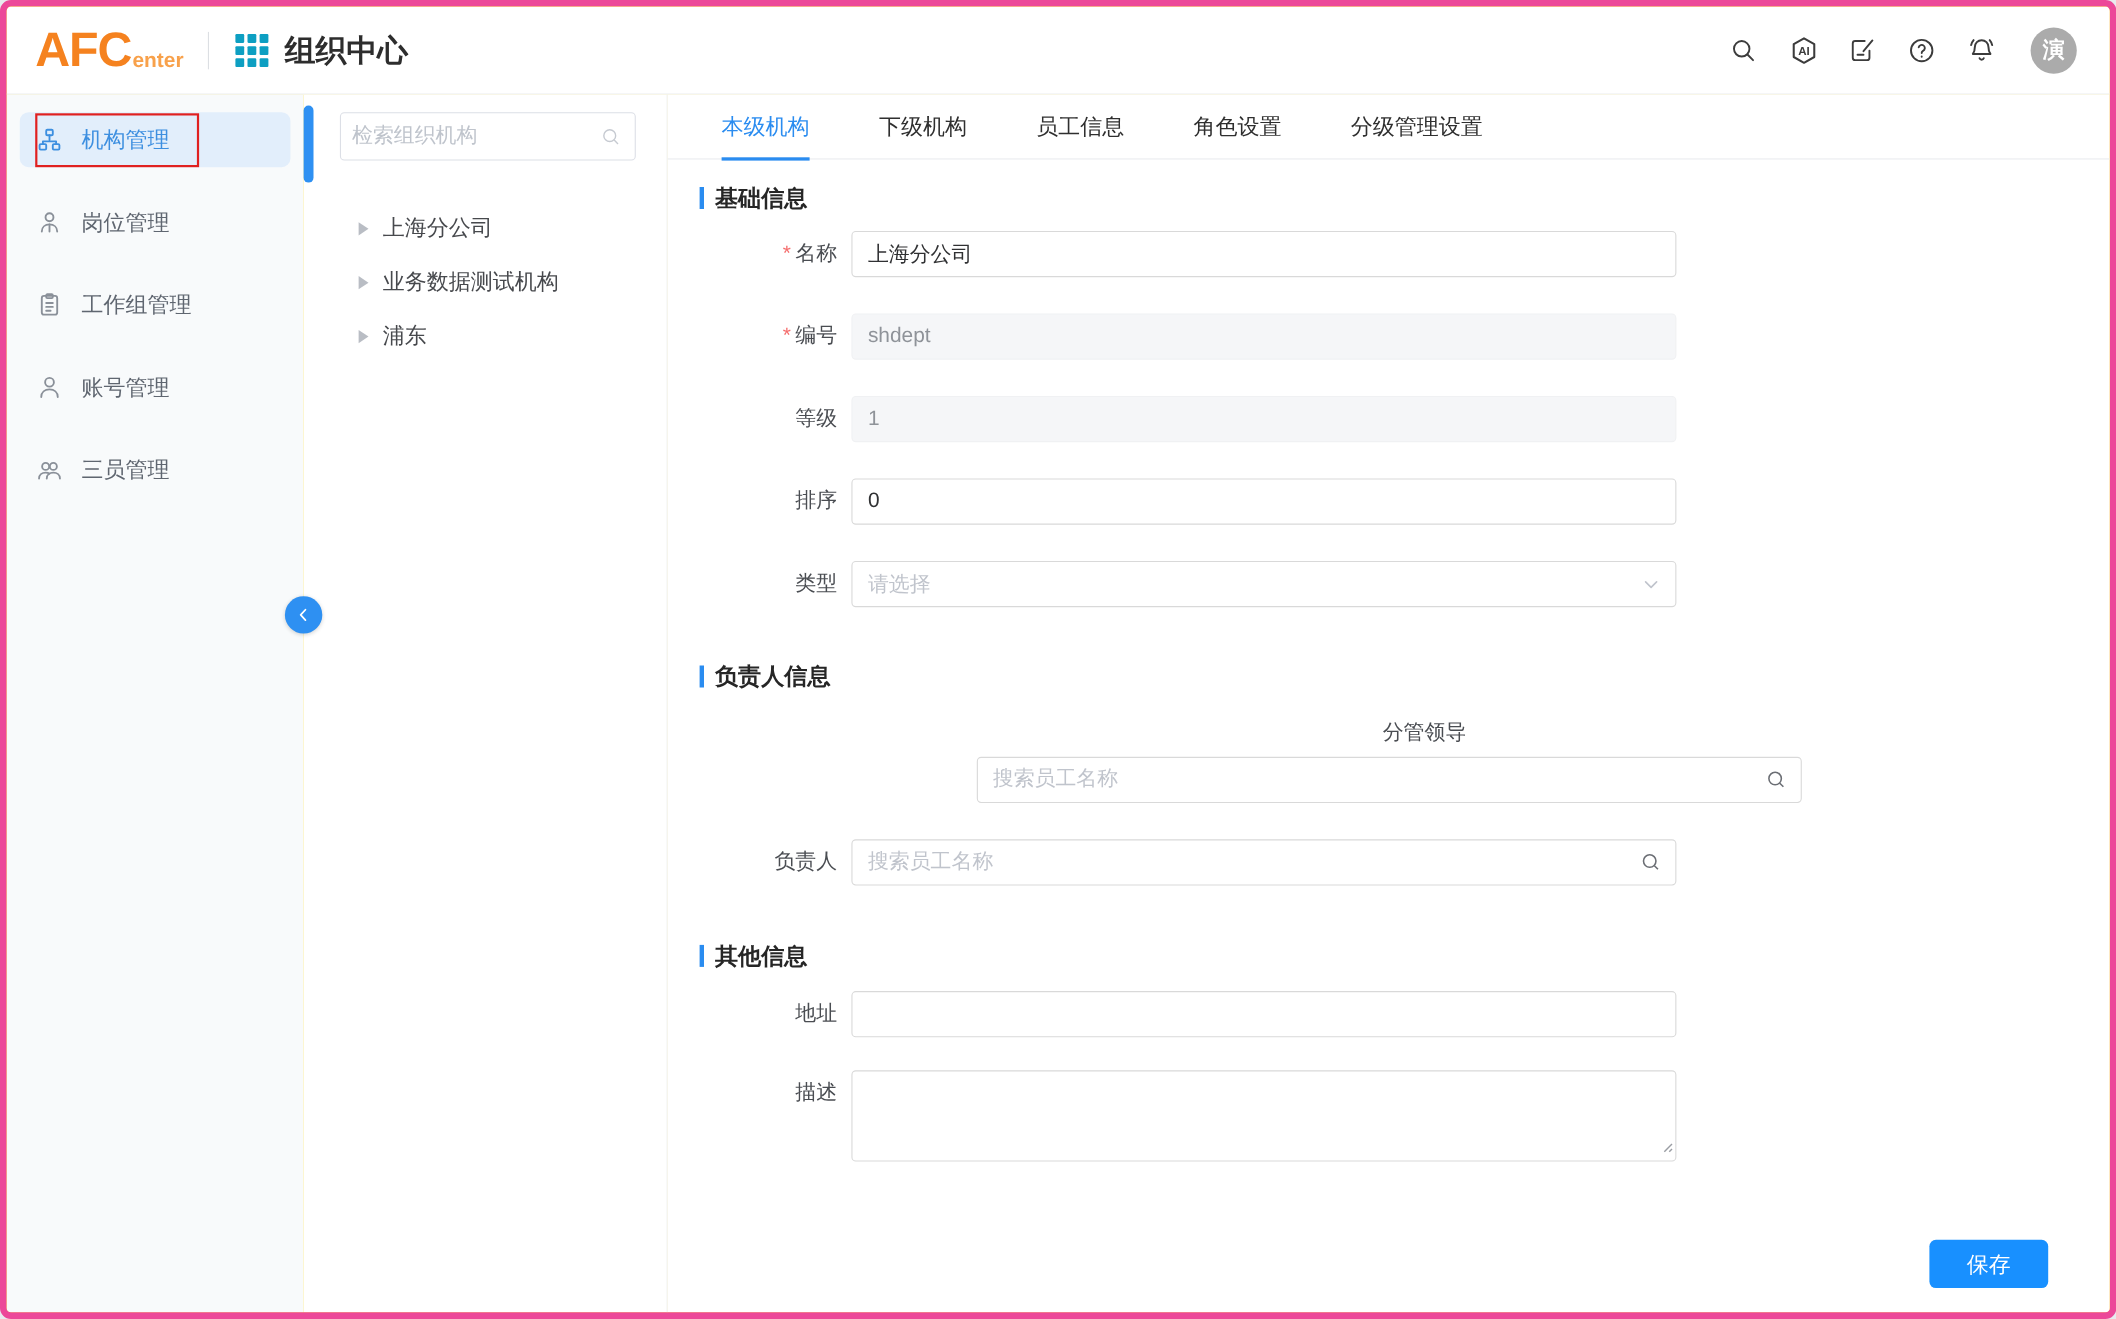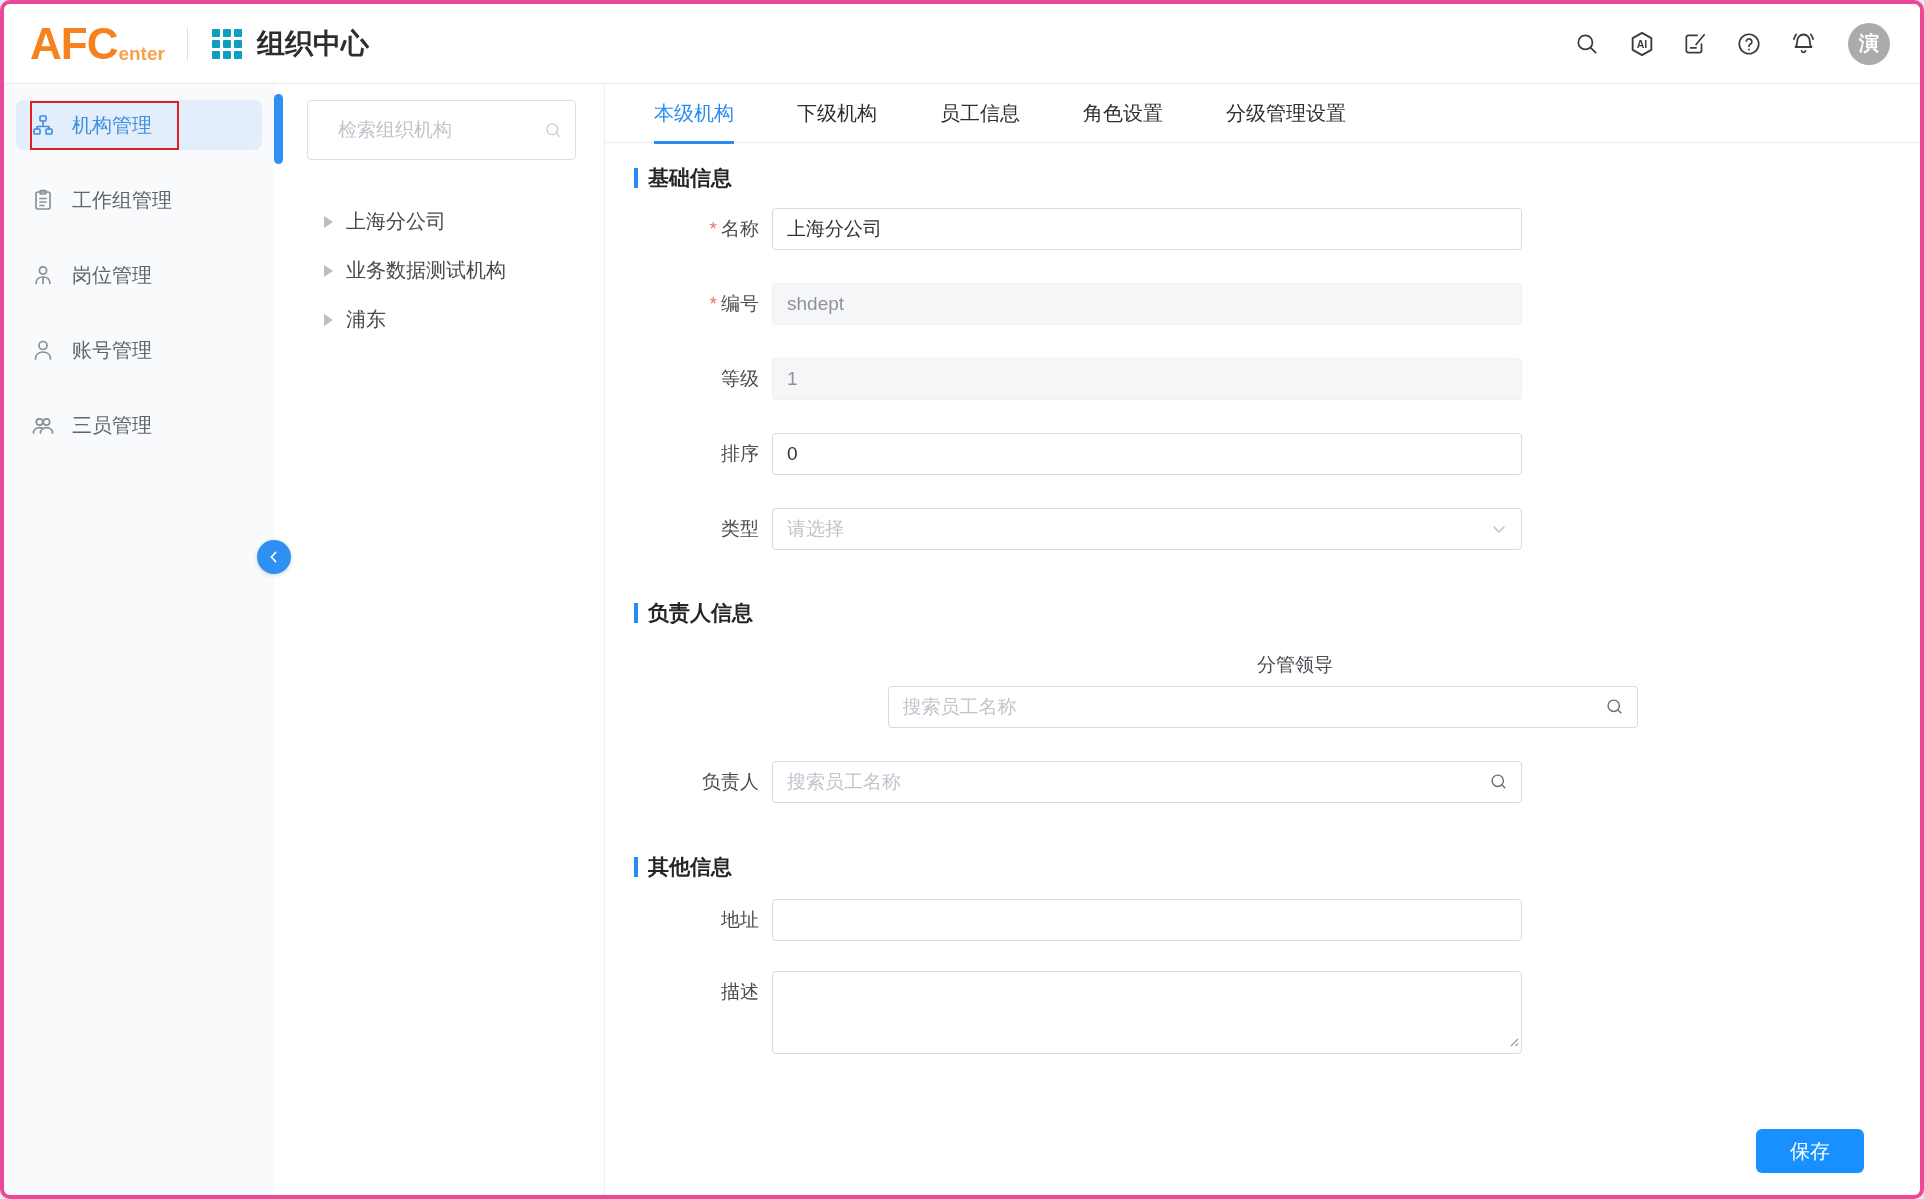--- a/index.html
+++ b/index.html
@@ -1,17 +1,17 @@
 <!DOCTYPE html>
 <html><head>
 <meta charset="utf-8">
 <style>
   * { margin:0; padding:0; box-sizing:border-box; }
   html,body { width:1924px; height:1199px; background:#e8ebee; font-family:"Liberation Sans","DejaVu Sans",sans-serif; }
-  .window { width:1924px; height:1199px; background:#fde047; border:4px solid #ec4899; border-radius:10px; overflow:hidden; display:flex; flex-direction:column; }
+  .window { width:1924px; height:1199px; background:#fde047; border:6px solid #ec4899; border-radius:10px; overflow:hidden; display:flex; flex-direction:column; }
 
   
   .header { height:80px; background:#fff; border-bottom:1px solid #ebeef0; display:flex; align-items:center; padding:0 30px 0 26px; flex:none; }
   .logo { display:flex; align-items:flex-end; }
   .logo-main { font-size:44px; font-weight:bold; color:#f5821f; letter-spacing:-1px; line-height:1; }
   .logo-sub { font-size:19px; font-weight:bold; color:#f8a14b; line-height:1; margin:0 0 3px 1px; }
   .hdr-divider { width:1px; height:34px; background:#dcdfe3; margin:0 24px 0 22px; }
   .grid-icon { width:30px; height:30px; display:grid; grid-template-columns:repeat(3,1fr); grid-template-rows:repeat(3,1fr); gap:3px; }
   .grid-icon span { background:#0d9fc2; border-radius:1px; }
   .app-title { font-size:28px; font-weight:bold; color:#2d2d2d; margin-left:15px; }
@@ -31,21 +31,21 @@
   .side-item.active svg { stroke:#3d8fe0; }
   .annotation { position:absolute; left:26px; top:17px; width:149px; height:49px; border:2px solid #e02020; z-index:5; pointer-events:none; }
 
   
   .collapse-btn { position:absolute; left:253px; top:456px; width:34px; height:34px; border-radius:50%; background:#2e90f2; display:flex; align-items:center; justify-content:center; z-index:6; cursor:pointer; box-shadow:0 1px 4px rgba(0,0,0,.18); }
   .collapse-btn svg { stroke:#fff; fill:none; stroke-width:2.4; stroke-linecap:round; stroke-linejoin:round; }
 
   
   .tree-panel { width:331px; background:#fff; border-right:1px solid #edeff1; position:relative; padding-top:16px; flex:none; }
   .tree-thumb { position:absolute; left:0; top:10px; width:9px; height:70px; border-radius:5px; background:#2e90f2; cursor:pointer; }
-  .search-box { margin:0 28px 0 33px; height:60px; border:1px solid #dcdfe6; border-radius:4px; display:flex; align-items:center; padding:0 12px 0 30px; background:#fff; }
+  .search-box { margin:0 28px 0 33px; height:44px; border:1px solid #dcdfe6; border-radius:4px; display:flex; align-items:center; padding:0 12px 0 10px; background:#fff; }
   .search-box input { border:none; outline:none; flex:1; font-size:19px; color:#303133; font-family:inherit; min-width:0; }
   .search-box input::placeholder { color:#bfc4cc; }
   .search-box svg { stroke:#c6cad1; fill:none; stroke-width:1.6; flex:none; }
   .tree-list { margin-top:37px; }
   .tree-item { display:flex; align-items:center; height:49px; padding-left:50px; cursor:pointer; }
   .caret { width:0; height:0; border-left:9px solid #b9bdc4; border-top:6px solid transparent; border-bottom:6px solid transparent; margin-right:13px; flex:none; }
   .tree-label { font-size:20px; color:#47494d; white-space:nowrap; }
 
   
   .content { flex:1; position:relative; background:#fff; min-width:0; }
@@ -151,35 +151,35 @@
         <svg width="24" height="24" viewBox="0 0 24 24">
             <rect x="9" y="3" width="6" height="5" rx="1"></rect>
             <rect x="3" y="16" width="6" height="5" rx="1"></rect>
             <rect x="15" y="16" width="6" height="5" rx="1"></rect>
             <path d="M12 8 v4 M6 16 v-2.5 h12 V16"></path>
           </svg>
         <span>机构管理</span>
       </div>
       <div class="side-item">
         <svg width="24" height="24" viewBox="0 0 24 24">
+            <circle cx="12" cy="7.5" r="3.6"></circle>
+            <path d="M5 20.5 c0-4 3-6.5 7-6.5 s7 2.5 7 6.5"></path>
+            <path d="M12 14 v6.5"></path>
+          </svg>
+        <span>岗位管理</span>
+      </div>
+      <div class="side-item">
+        <svg width="24" height="24" viewBox="0 0 24 24">
             <rect x="5" y="4" width="14" height="17" rx="2"></rect>
             <rect x="9" y="2.5" width="6" height="3.5" rx="1"></rect>
             <line x1="9" y1="10.5" x2="15" y2="10.5"></line>
             <line x1="9" y1="14" x2="15" y2="14"></line>
             <line x1="9" y1="17.5" x2="13" y2="17.5"></line>
           </svg>
         <span>工作组管理</span>
-      </div>
-      <div class="side-item">
-        <svg width="24" height="24" viewBox="0 0 24 24">
-            <circle cx="12" cy="7.5" r="3.6"></circle>
-            <path d="M5 20.5 c0-4 3-6.5 7-6.5 s7 2.5 7 6.5"></path>
-            <path d="M12 14 v6.5"></path>
-          </svg>
-        <span>岗位管理</span>
       </div>
       <div class="side-item">
         <svg width="24" height="24" viewBox="0 0 24 24">
             <circle cx="12" cy="7.5" r="4"></circle>
             <path d="M4.5 21 c0-4.5 3.3-7 7.5-7 s7.5 2.5 7.5 7"></path>
           </svg>
         <span>账号管理</span>
       </div>
       <div class="side-item">
         <svg width="24" height="24" viewBox="0 0 24 24">

